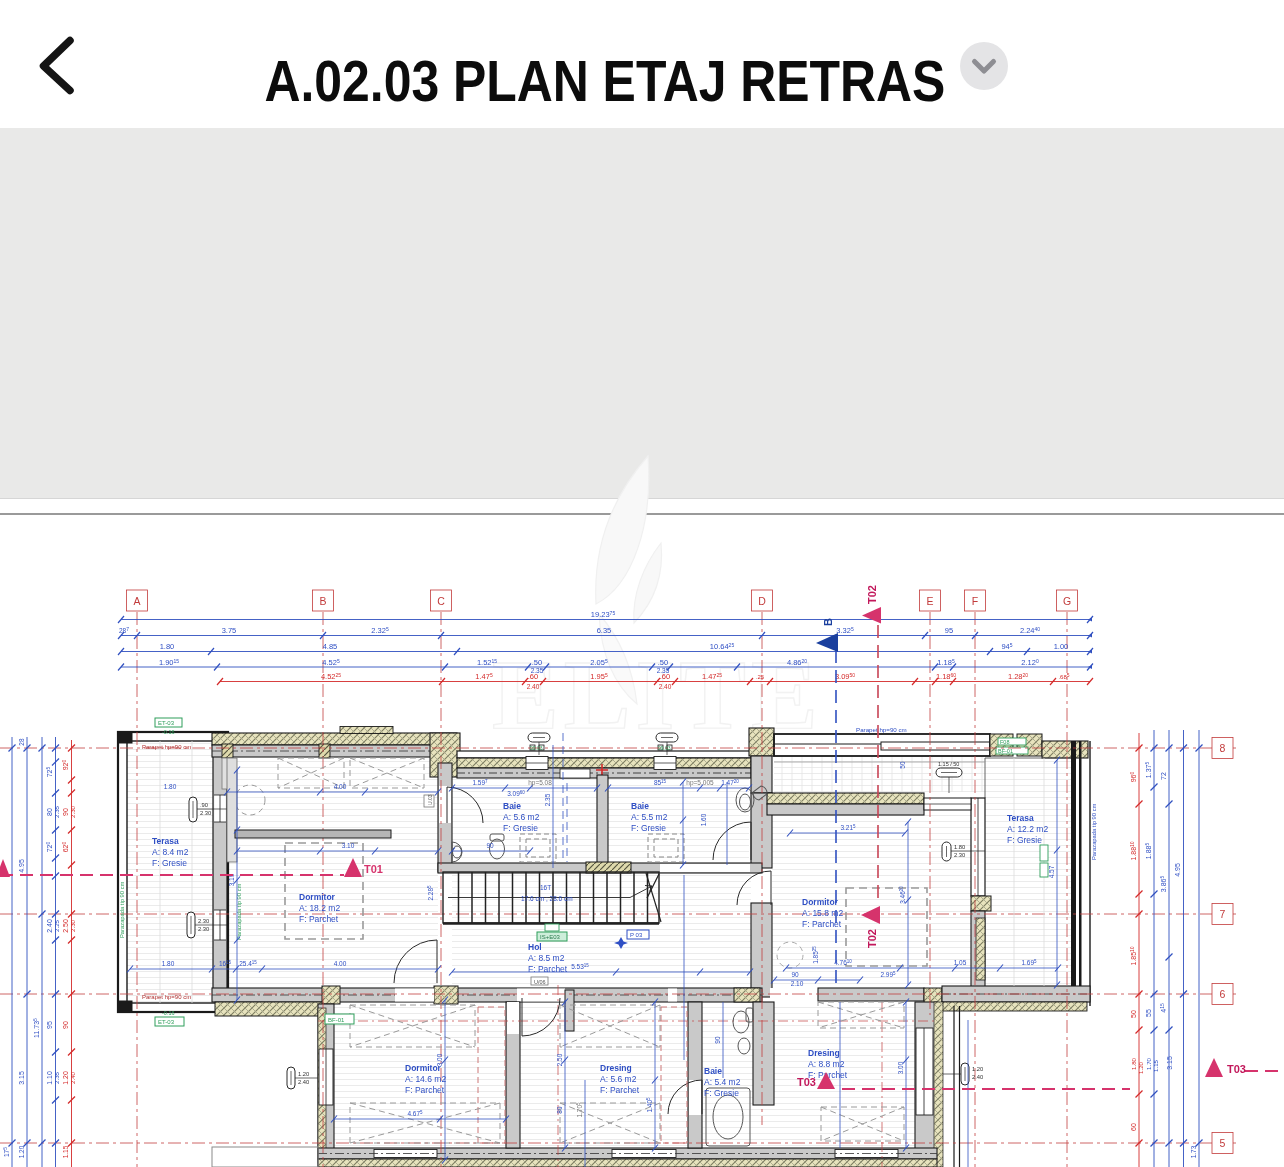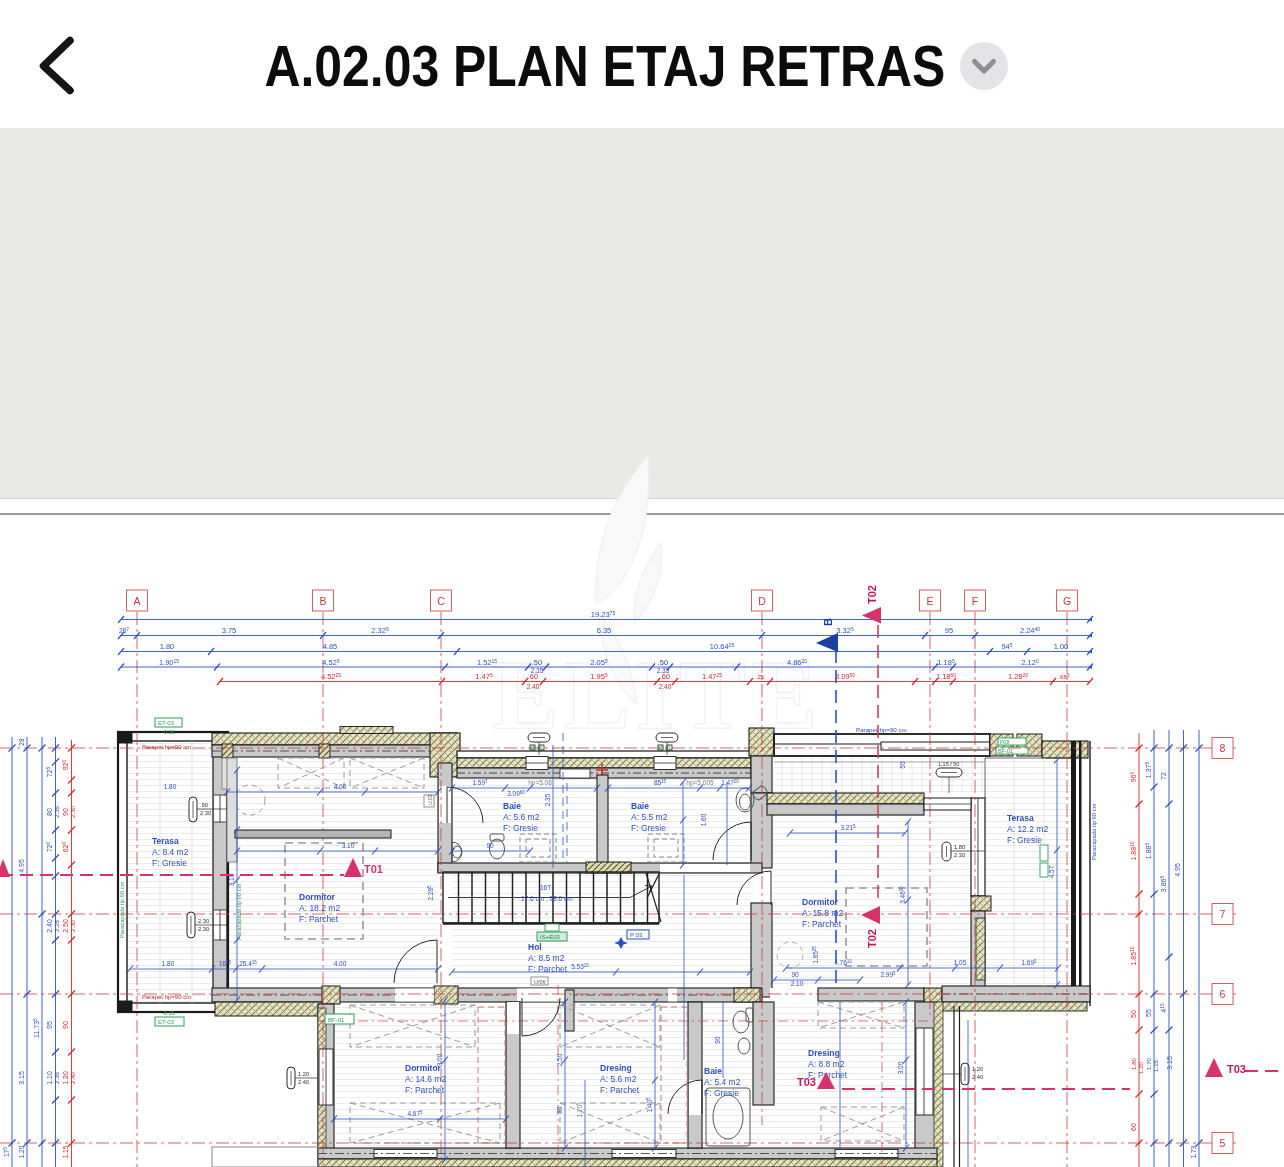--- a/index.html
+++ b/index.html
@@ -1,18 +1,18 @@
 <!DOCTYPE html>
 <html><head>
 <meta charset="utf-8">
 <style>
   html,body{margin:0;padding:0;background:#fff;width:1284px;height:1167px;overflow:hidden;}
   body{font-family:"Liberation Sans", sans-serif;position:relative;}
   .hdr{position:absolute;left:0;top:0;width:1284px;height:128px;background:#fff;}
-  .title{position:absolute;left:205px;top:2px;width:800px;text-align:center;font-size:58px;font-weight:bold;color:#0c0c0c;line-height:128px;}
+  .title{position:absolute;left:205px;top:17px;width:800px;text-align:center;font-size:58px;font-weight:bold;color:#0c0c0c;line-height:128px;}
   .title span{display:inline-block;transform:scaleX(0.86);transform-origin:50% 50%;}
   .gpanel{position:absolute;left:0;top:128px;width:1284px;height:370px;background:#e9e9e8;border-bottom:1px solid #d6d6d6;}
   .sep{position:absolute;left:0;top:513px;width:1284px;height:2px;background:#9a9a9a;}
 </style>
 </head>
 <body>
 
 <div class="hdr"></div>
 
 <svg style="position:absolute;left:0;top:0" width="120" height="128">

